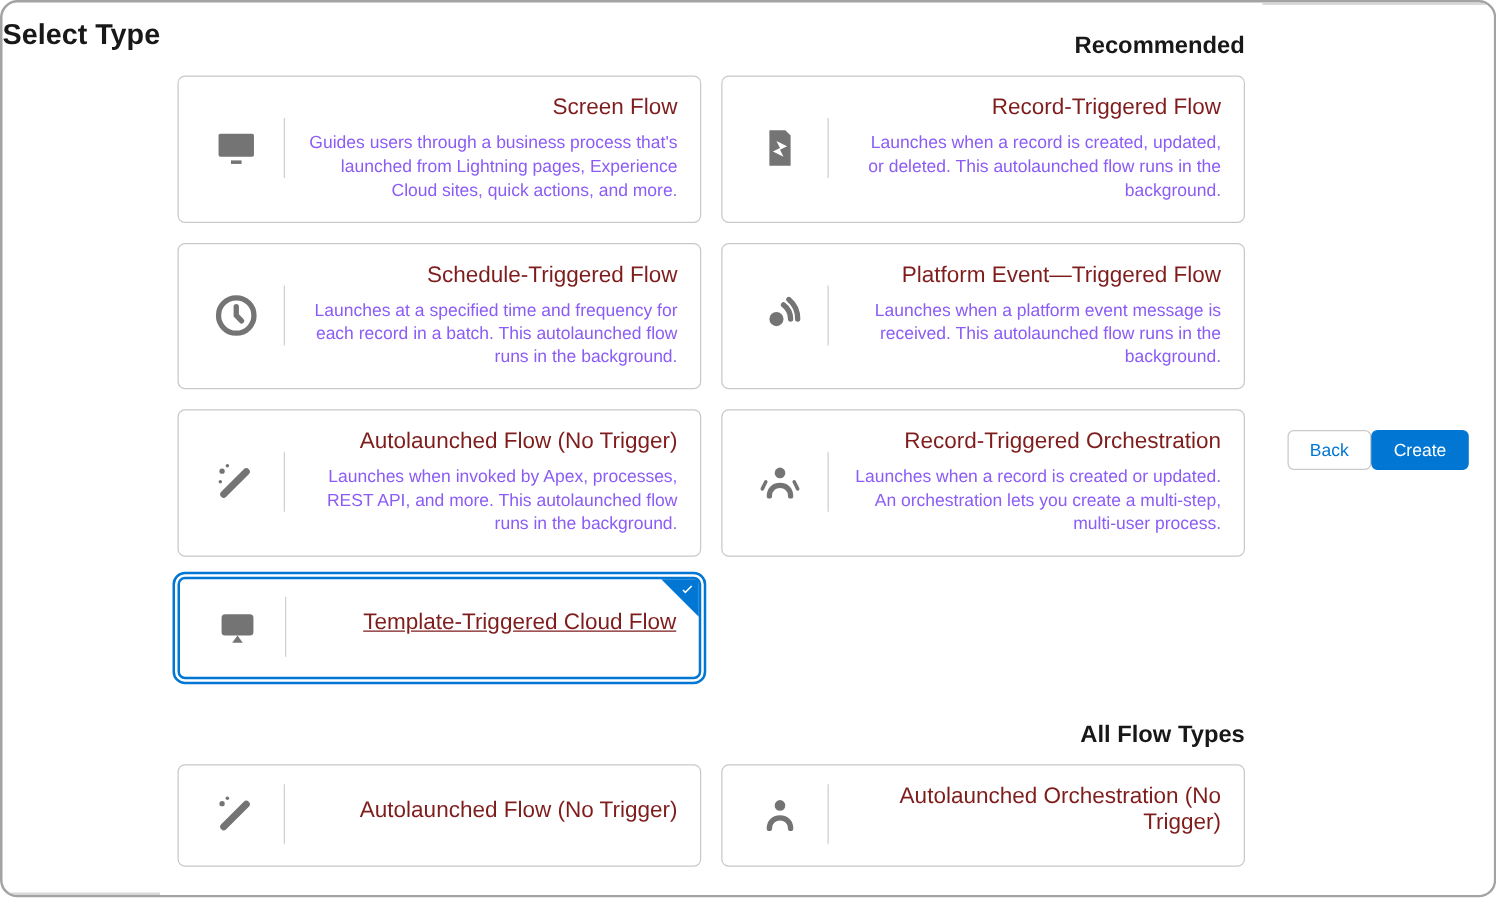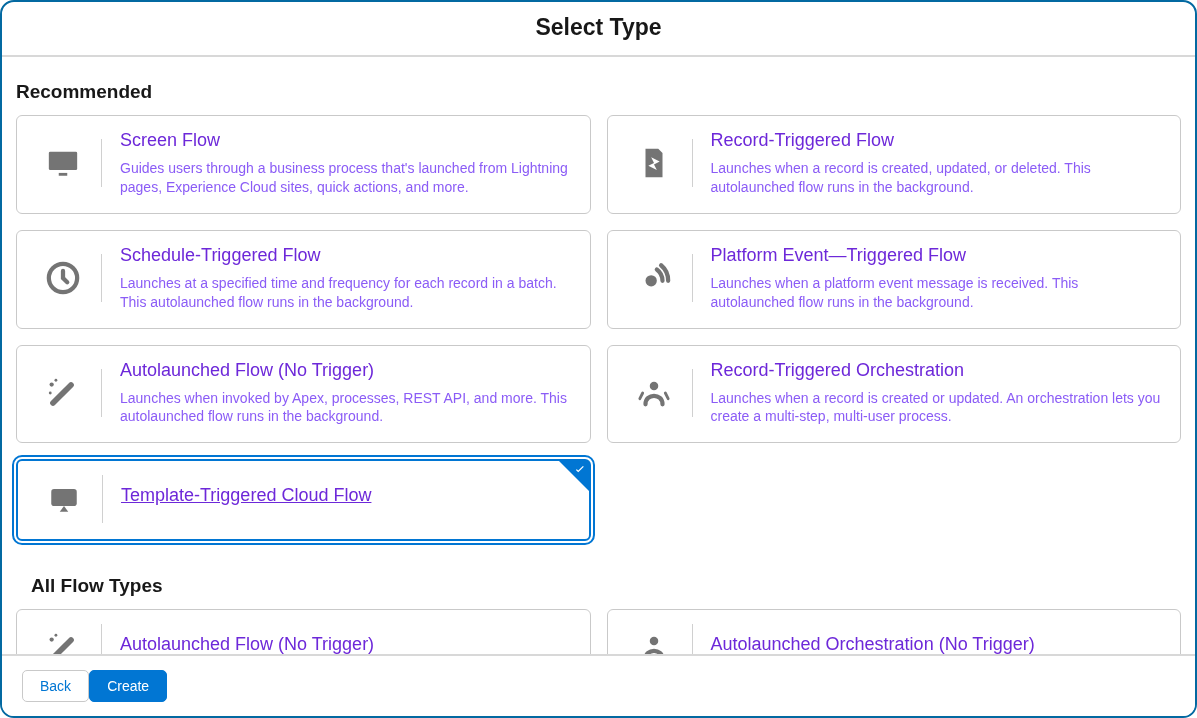--- a/index.html
+++ b/index.html
@@ -5,40 +5,41 @@
   * { box-sizing: border-box; }
   body {
     margin: 0;
     font-family: -apple-system, BlinkMacSystemFont, "Segoe UI", Arial, sans-serif;
     background: #fff;
     color: #181818;
   }
   .dialog {
     width: 1197px;
     height: 718px;
-    border: 2px solid #0369a1;
+    border: 2px solid #a3a3a3;
     border-radius: 14px;
     overflow: hidden;
     display: flex;
-    flex-direction: column;
+    flex-direction: row;
     position: relative;
   }
   .header {
     padding: 12px 0 14px 0;
     text-align: center;
     border-bottom: 2px solid #d8d8d8;
   }
   .header-title {
     font-size: 23px;
     font-weight: 700;
   }
   .body {
     flex: 1;
     overflow-y: auto;
     padding: 18px 14px 40px 14px;
+    text-align: right;
   }
   .body::-webkit-scrollbar { width: 16px; }
   .body::-webkit-scrollbar-thumb {
     background: #c0c0c0;
     border-radius: 8px;
     border: 4px solid #fff;
   }
   .section-title {
     font-size: 19px;
     font-weight: 700;
@@ -75,21 +76,21 @@
     width: 1px;
     height: 48px;
     background: #d0d0d0;
     margin: 0 18px 0 10px;
   }
   .card .content { flex: 1; }
   .card-title {
     font-size: 18px;
     font-weight: 400;
     margin-bottom: 8px;
-    color: #6d28d9;
+    color: #7f1d1d;
   }
   .card.selected .card-title {
     text-decoration: underline;
   }
   .card-desc {
     font-size: 14px;
     color: #8b5cf6;
     line-height: 1.35;
   }
   .corner-check {

